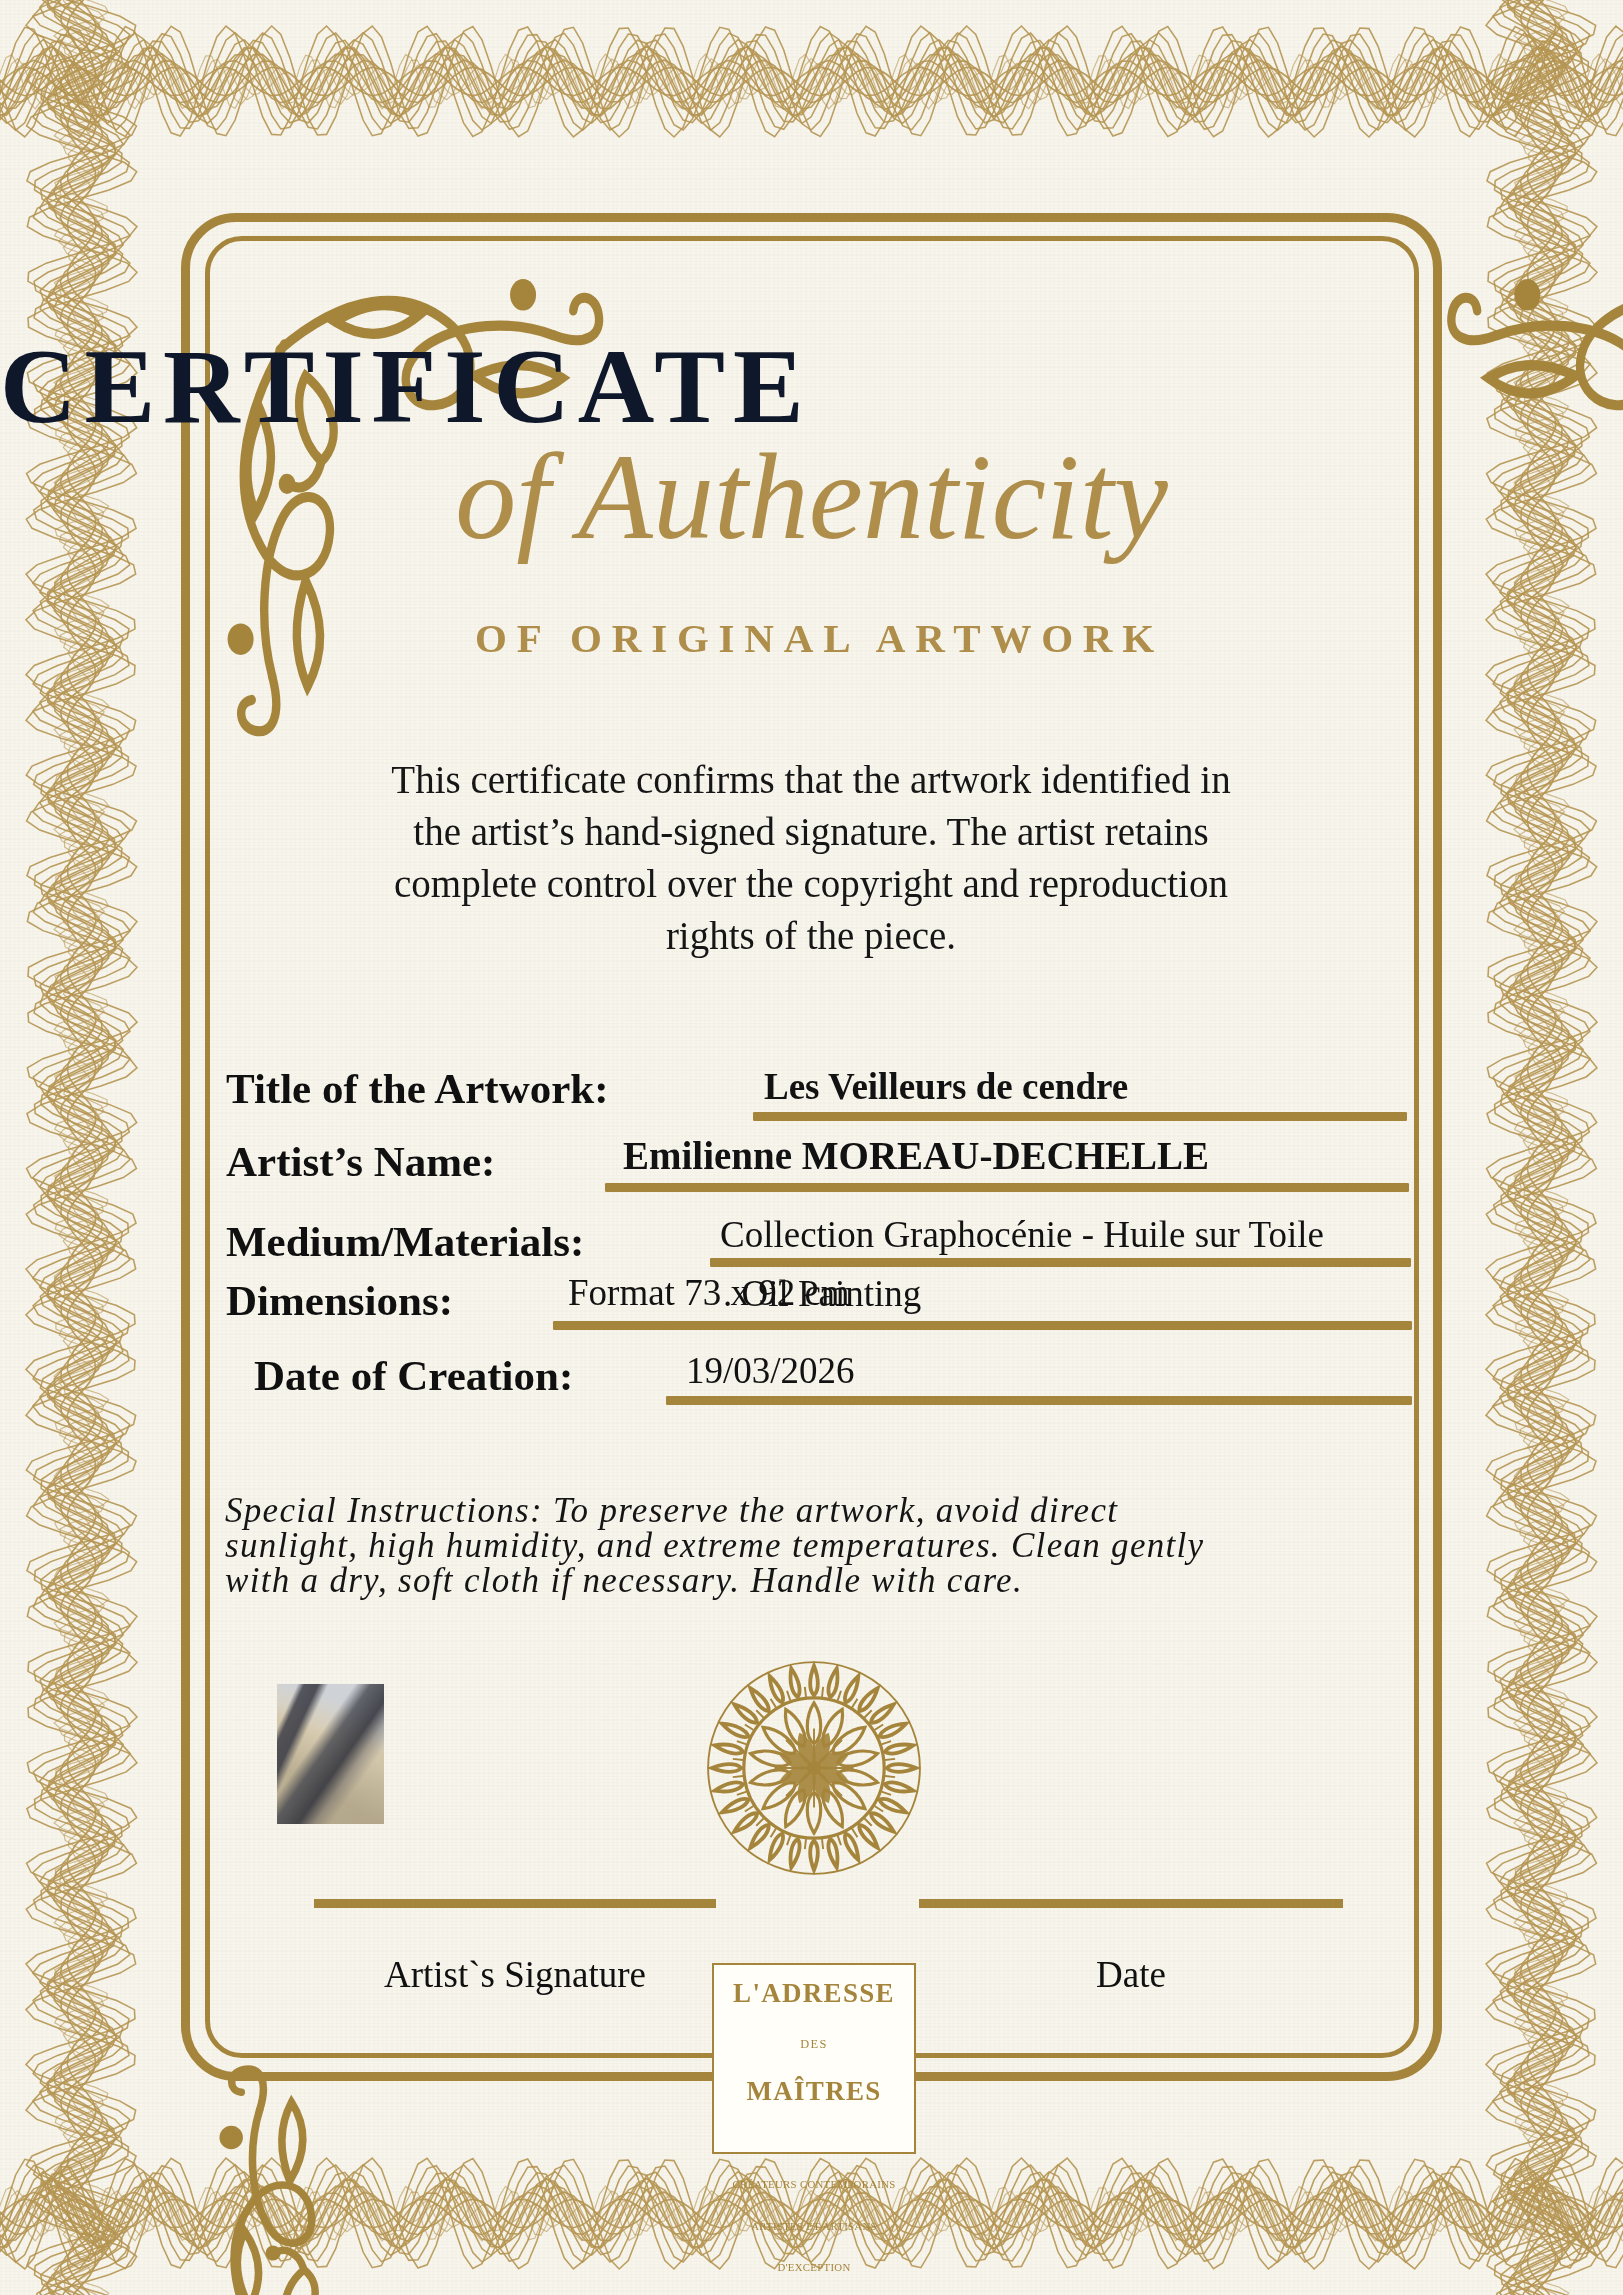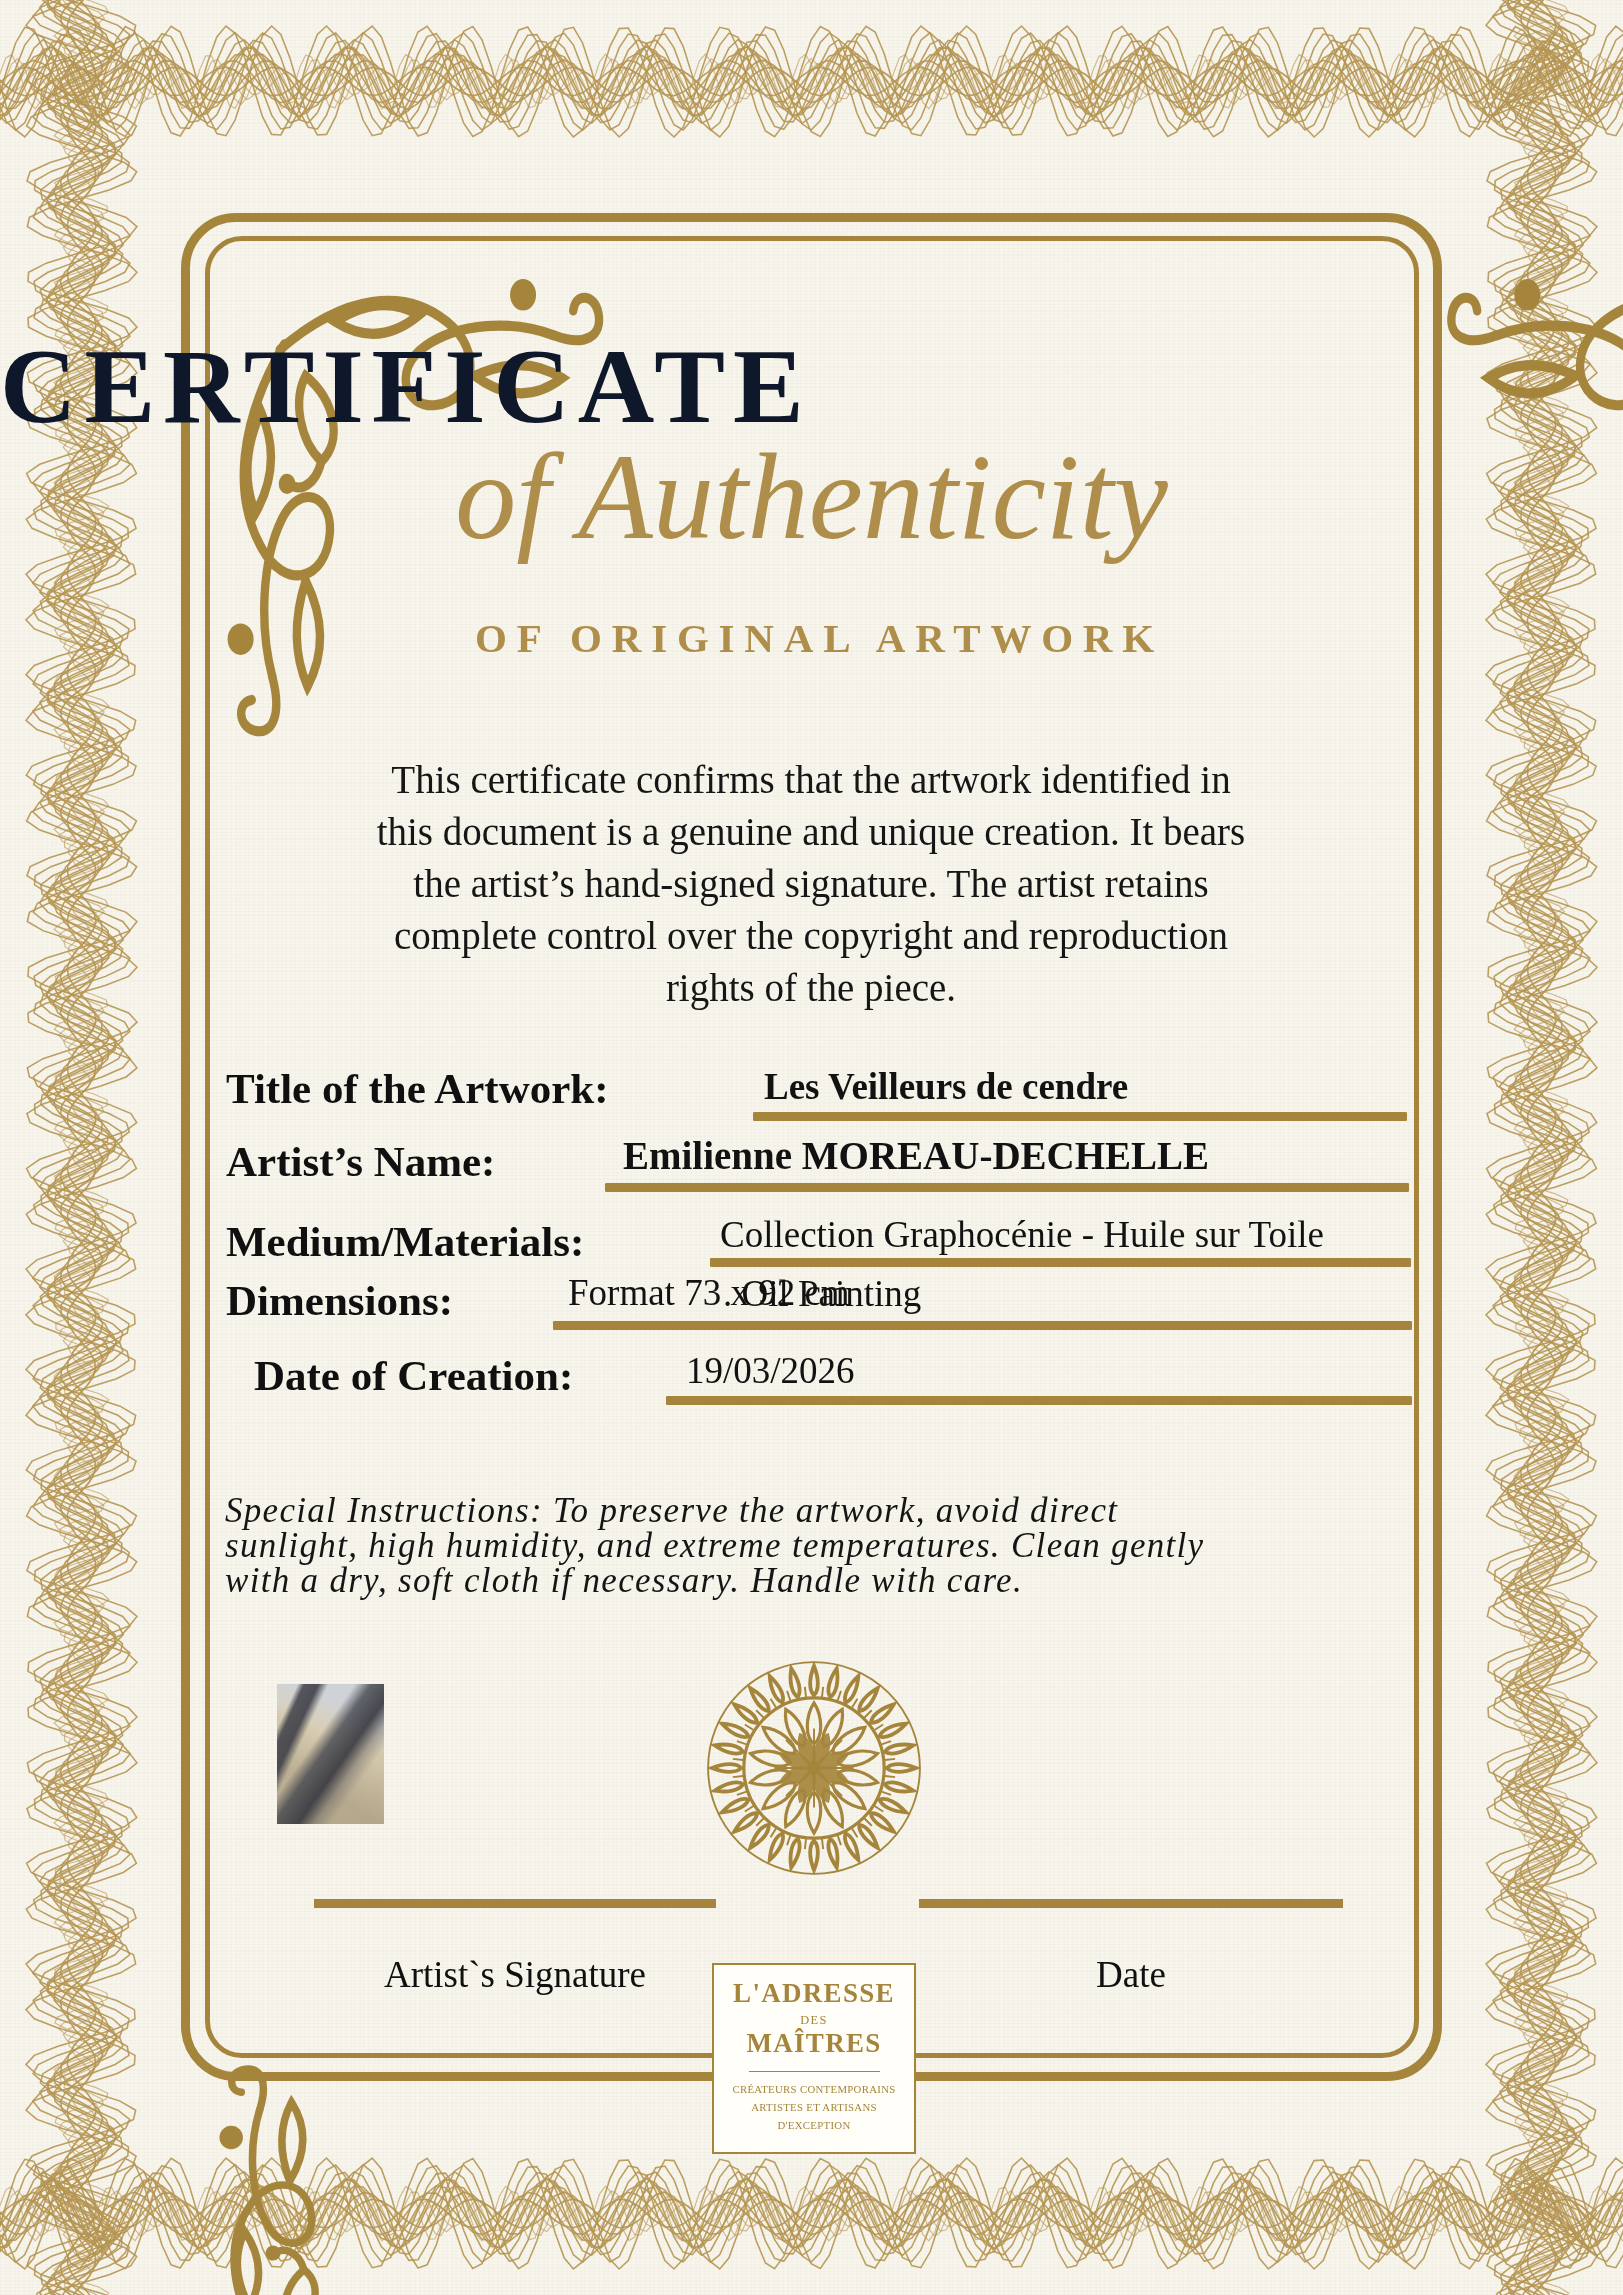--- a/index.html
+++ b/index.html
@@ -59,21 +59,21 @@
       linear-gradient(160deg,#ddd2ba 0%,#d9cdb2 40%,#cfc3a8 70%,#c6b99c 100%);
   }
   
   .seal{left:703px;top:1654px;width:222px;height:228px;z-index:3;}
   
   .sigline{height:8.5px;background:var(--gold,#a8883e);z-index:3;}
   .sig-label{font-size:37px;color:#101010;text-align:center;z-index:3;}
   
   .logo-box{left:712px;top:1963px;width:204px;height:191px;background:#fffef9;
     border:2px solid var(--gold,#a8873c);z-index:6;display:flex;flex-direction:column;
-    align-items:center;box-sizing:border-box;padding-top:13px;color:var(--gold,#a8873c);}
+    align-items:center;box-sizing:border-box;padding-top:13px;color:var(--gold,#a8873c);gap:24px;}
   .logo-l1{font-size:27px;font-weight:700;letter-spacing:1.3px;}
   .logo-l2{font-size:12.4px;margin-top:4px;letter-spacing:1.3px;}
   .logo-l3{font-size:27px;font-weight:700;margin-top:0;letter-spacing:1.3px;}
   .logo-div{width:131px;height:1.3px;background:var(--gold,#a8873c);margin:11.8px 0 9.2px 0;}
   .logo-sub{font-size:10.8px;line-height:17.7px;letter-spacing:0.3px;text-align:center;}
 </style>
 </head>
 <body>
 
 <div class="band" style="left:0;top:9.2px;width:1623px;height:145px;">
@@ -240,21 +240,20 @@
         <circle cx="98" cy="214" r="9" fill="#a5853c" stroke="none"></circle>
       </g>
     </svg></div>
 
 <div class="abs cert-title">CERTIFICATE</div>
 <div class="abs script-title">of Authenticity</div>
 <div class="abs caps-sub">OF ORIGINAL ARTWORK</div>
 
 <div class="abs intro">
   <div>This certificate confirms that the artwork identified in</div>
-  <div>this document is a genuine and unique creation. It bears</div>
   <div>the artist’s hand-signed signature. The artist retains</div>
   <div>complete control over the copyright and reproduction</div>
   <div>rights of the piece.</div>
 </div>
 
 <div class="abs flabel" style="left:226px;top:1064px;">Title of the Artwork:</div>
 <div class="abs fvalue bold" style="left:764px;top:1065px;">Les Veilleurs de cendre</div>
 <div class="abs uline" style="left:753px;top:1112px;width:654px;"></div>
 
 <div class="abs flabel" style="left:226px;top:1137px;">Artist’s Name:</div>

